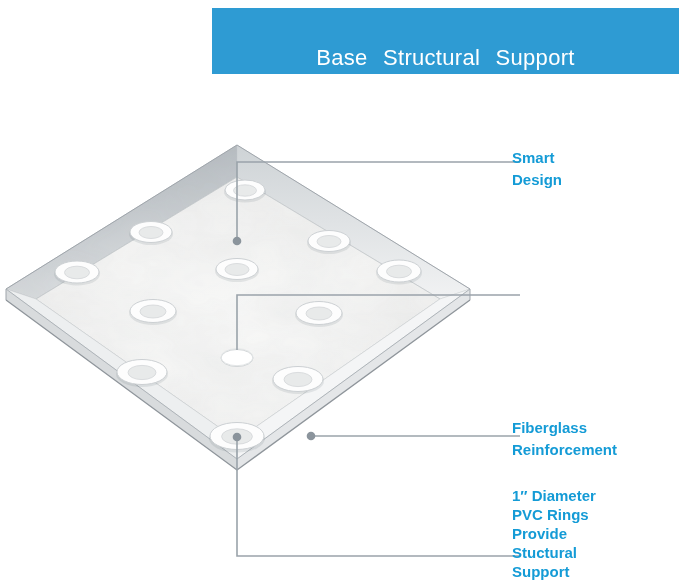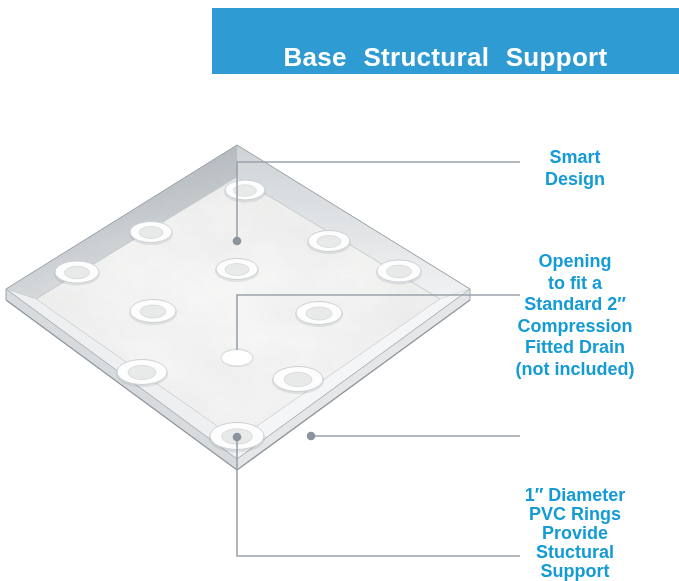--- a/index.html
+++ b/index.html
@@ -7,31 +7,30 @@
     position:relative;width:679px;height:581px;background:#ffffff;
     overflow:hidden;font-family:"Liberation Sans",sans-serif;
   }
   .banner{
     position:absolute;left:212px;top:8px;width:467px;height:66px;
     background:var(--banner-bg,#2e9bd3);
     display:flex;align-items:center;justify-content:center;
   }
   .banner .banner-title{
     color:var(--banner-text,#ffffff);
-    font-size:26px;font-weight:bold;letter-spacing:.3px;word-spacing:9px;
+    font-size:22px;font-weight:normal;letter-spacing:.3px;word-spacing:9px;
     white-space:nowrap;
     margin-top:33px;
   }
   .illustration{position:absolute;left:0;top:0;}
   .label{
-    position:absolute;left:500px;width:150px;
+    position:absolute;left:512px;width:150px;
     color:var(--label-text,#149bd6);
-    font-size:18px;font-weight:bold;line-height:21.5px;
+    font-size:15px;font-weight:bold;line-height:21.5px;
     white-space:pre-line;
-    text-align:center;
   }
   #label-smart{top:147px;}
   #label-opening{top:251px;}
   #label-fiberglass{top:417px;}
   #label-pvc{top:486px;line-height:19px;}
 </style>
 </head>
 <body>
 
 <div class="canvas">
@@ -154,25 +153,21 @@
     </g>
     <g style="fill:var(--leader-dot,#8b949c);">
       <circle cx="237" cy="241" r="4.3"></circle>
       <circle cx="311" cy="436" r="4.3"></circle>
       <circle cx="237" cy="437" r="4.3"></circle>
     </g>
   </svg>
 
   <div class="label" id="label-smart">Smart
 Design</div>
-  <div class="label" id="label-opening">Opening
-to fit a
-Standard 2″
-Compression
-Fitted Drain
-(not included)</div>
+  <div class="label" id="label-fiberglass">Fiberglass
+Reinforcement</div>
   <div class="label" id="label-pvc">1″ Diameter
 PVC Rings
 Provide
 Stuctural
 Support</div>
 
 </div>
 
 </body></html>

